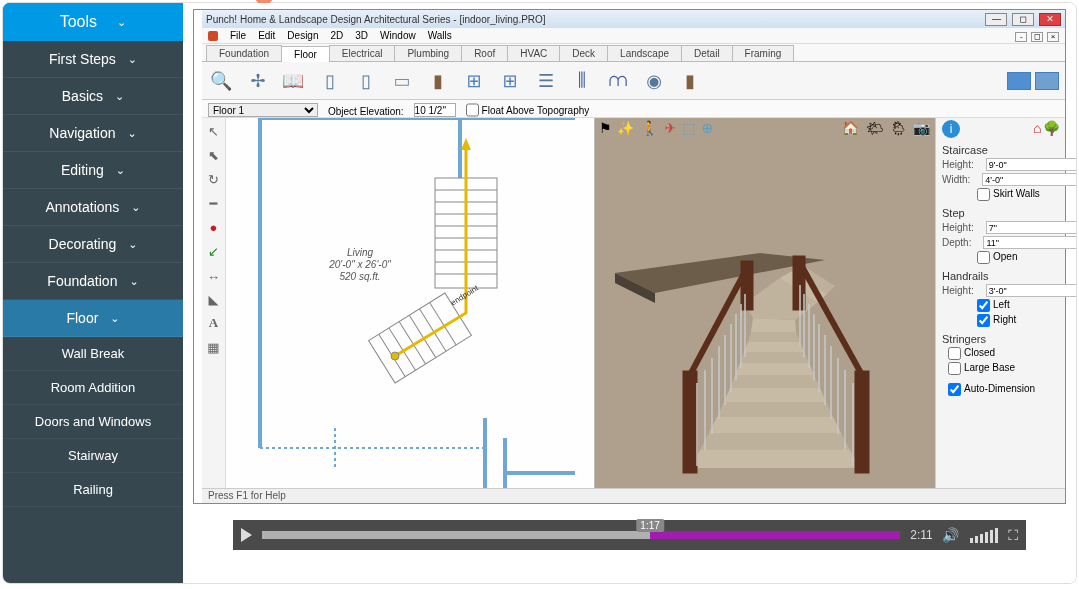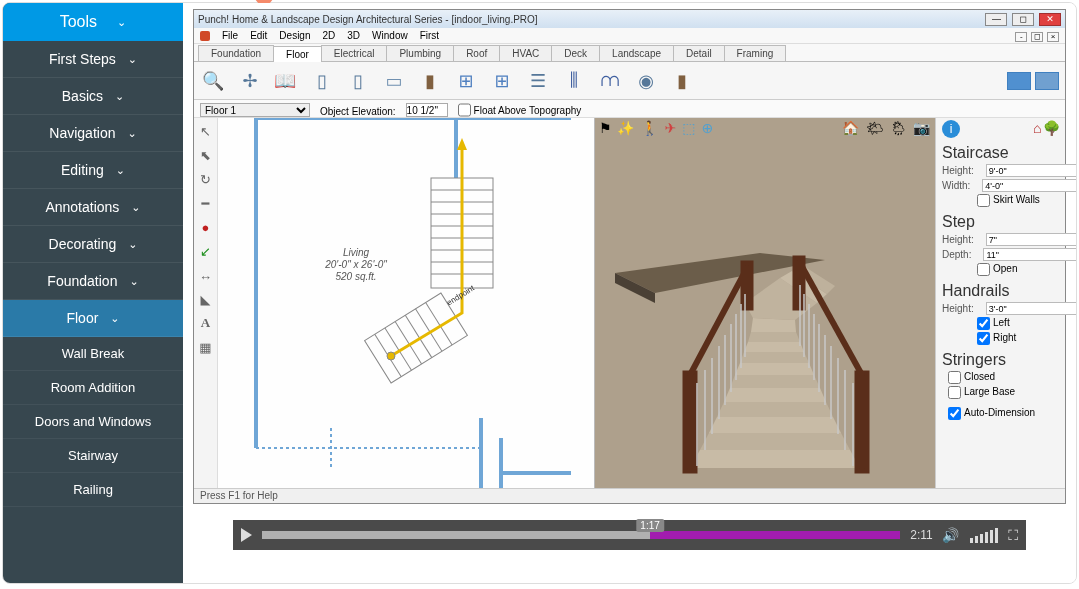--- a/index.html
+++ b/index.html
@@ -13,21 +13,21 @@
 .sidebar-item { color: #fff; padding: 10px 16px; font-size: 14px; border-bottom: 1px solid rgba(255,255,255,0.08); display: flex; justify-content: center; align-items: center; gap: 12px; cursor: pointer; }
 .sidebar-item.active { background: #2a7aa8; }
 .sidebar-sub { color: #fff; padding: 9px 16px; font-size: 13px; text-align: center; border-bottom: 1px solid rgba(255,255,255,0.06); cursor: pointer; }
 .chevron { font-size: 11px; }
 
 
 .pointer-tri { position: absolute; top: -2px; left: 254px; width: 0; height: 0; border-left: 10px solid transparent; border-right: 10px solid transparent; border-top: 12px solid #f58a6a; }
 
 
 .main { flex: 1; display: flex; flex-direction: column; background: #fff; position: relative; }
-.app-window { margin: 6px 10px 0 10px; border: 1px solid #888; background: #fff; height: 495px; position: relative; }
+.app-window { margin: 6px 10px 0 10px; border: 1px solid #888; background: #fff; height: 495px; position: relative; padding-left: 8px; }
 
 
 .titlebar { height: 18px; background: linear-gradient(#e8f0f8, #d0e0f0); display: flex; align-items: center; padding: 0 4px; font-size: 10px; }
 .titlebar .title-text { flex: 1; color: #333; }
 .titlebar .win-btns span { display: inline-flex; width: 22px; height: 13px; border: 1px solid #888; margin-left: 2px; font-size: 9px; align-items: center; justify-content: center; background: #eee; }
 .titlebar .win-btns .close { background: #e04040; color: #fff; border-color: #a03030; }
 
 
 .menubar { height: 16px; display: flex; align-items: center; padding: 0 6px; font-size: 10px; gap: 12px; background: #f8f8f8; border-bottom: 1px solid #ddd; }
 .menubar span { cursor: pointer; }
@@ -57,21 +57,21 @@
 .plan-view { flex: 1; background: #fefefe; position: relative; border-right: 1px solid #bbb; }
 .view3d { width: 340px; position: relative; background: #aea08c; }
 .view3d-toolbar { position: absolute; top: 2px; left: 4px; display: flex; gap: 6px; z-index: 2; }
 .view3d-toolbar2 { position: absolute; top: 2px; right: 4px; display: flex; gap: 6px; z-index: 2; }
 .mini-ic { font-size: 14px; }
 
 .props { width: 130px; background: #f4f4f4; border-left: 1px solid #ccc; padding: 4px 6px; font-size: 10px; position: relative; }
 .props .info-ic { position: absolute; top: 2px; left: 6px; width: 18px; height: 18px; background: #2a8dd8; color: #fff; border-radius: 50%; display: flex; align-items: center; justify-content: center; font-size: 12px; }
 .props .corner-ic { position: absolute; top: 2px; right: 4px; font-size: 14px; display: flex; gap: 2px; }
 .props .sect { margin-top: 22px; }
-.props .sect-title { font-size: 16px; color: #333; margin-top: 6px; margin-bottom: 2px; }
+.props .sect-title { font-size: 11px; color: #333; margin-top: 6px; margin-bottom: 2px; }
 .props .row { display: flex; align-items: center; gap: 12px; margin-bottom: 2px; }
 .props .row label { width: 35px; color: #555; }
 .props .row input[type=text] { flex: 1; height: 13px; font-size: 9px; border: 1px solid #bbb; padding: 0 2px; }
 .props .chk-row { display: flex; align-items: flex-start; gap: 3px; margin: 2px 0 2px 35px; }
 
 
 .plan-view svg { position: absolute; top: 0; left: 0; }
 
 
 .view3d svg.scene { position: absolute; top: 0; left: 0; }
@@ -155,21 +155,21 @@
       </div>
 
       <div class="menubar">
         <span class="appicon"></span>
         <span>File</span>
         <span>Edit</span>
         <span>Design</span>
         <span>2D</span>
         <span>3D</span>
         <span>Window</span>
-        <span>First</span>
+        <span>Walls</span>
         <span style="margin-left:auto" class="mdi">
           <span>-</span>
           <span>◻</span>
           <span>×</span>
         </span>
       </div>
 
       <div class="tabbar">
         <div class="tab">Foundation</div>
         <div class="tab active">Floor</div>

